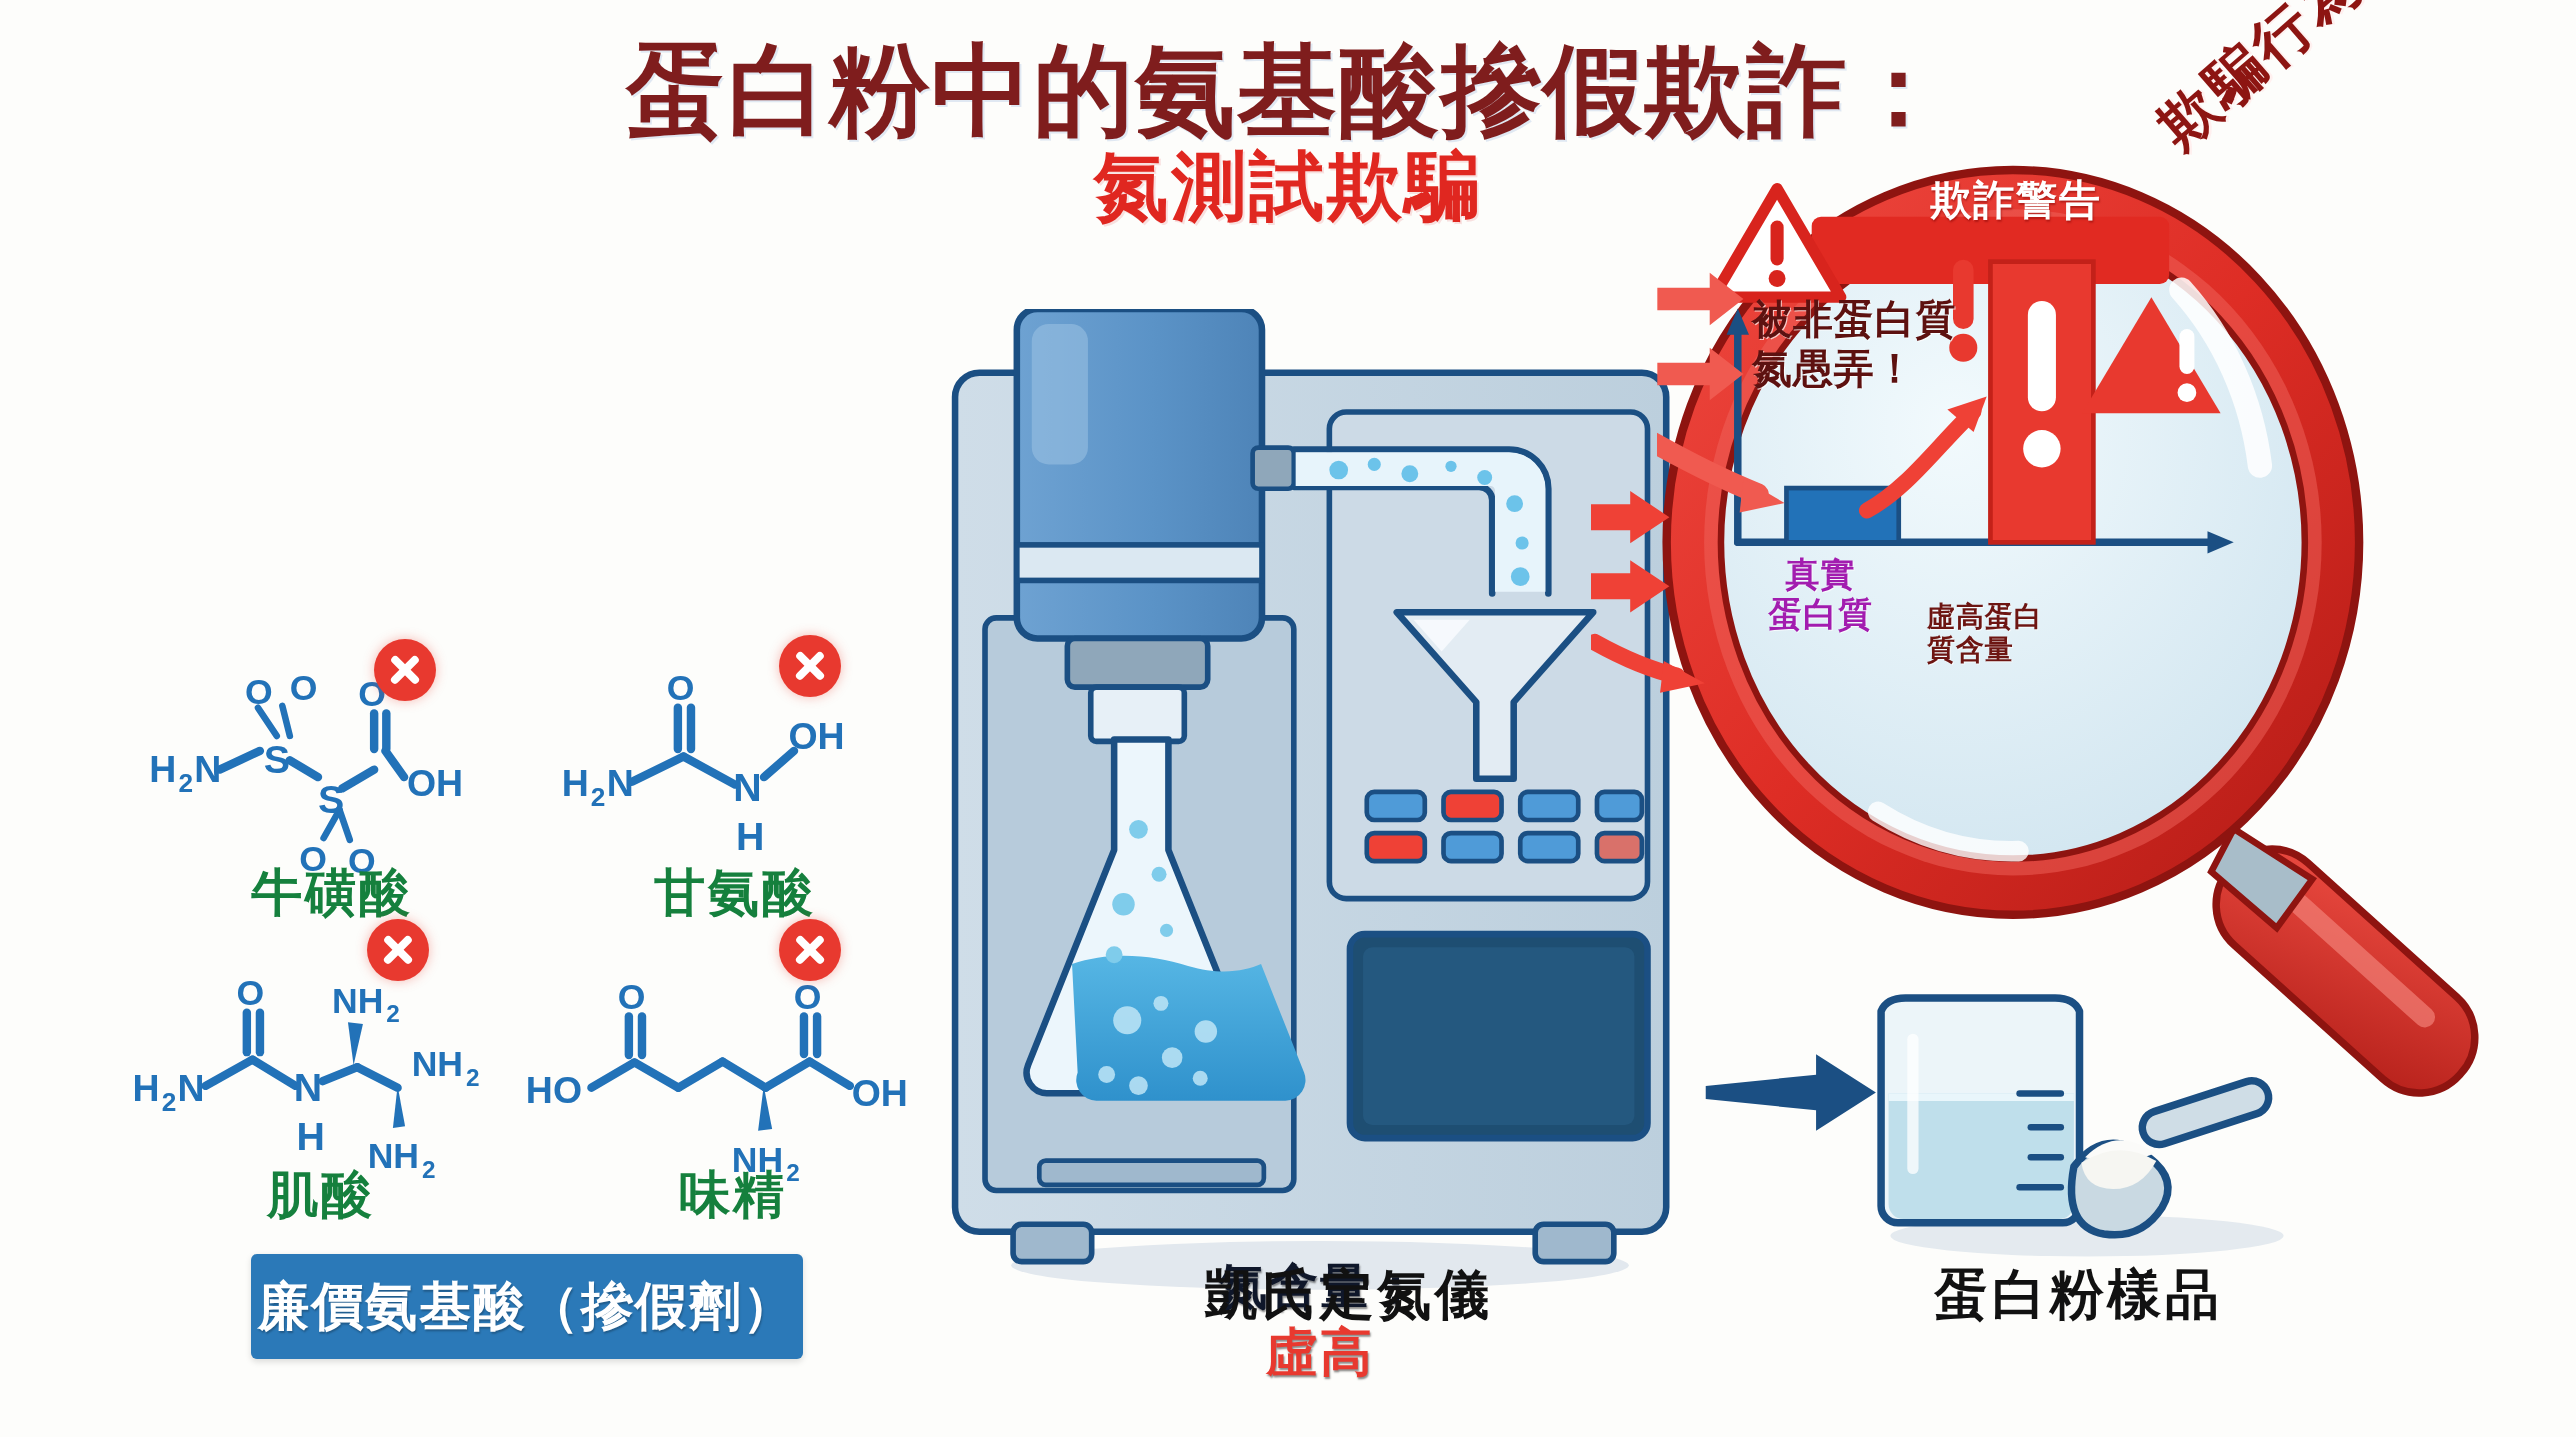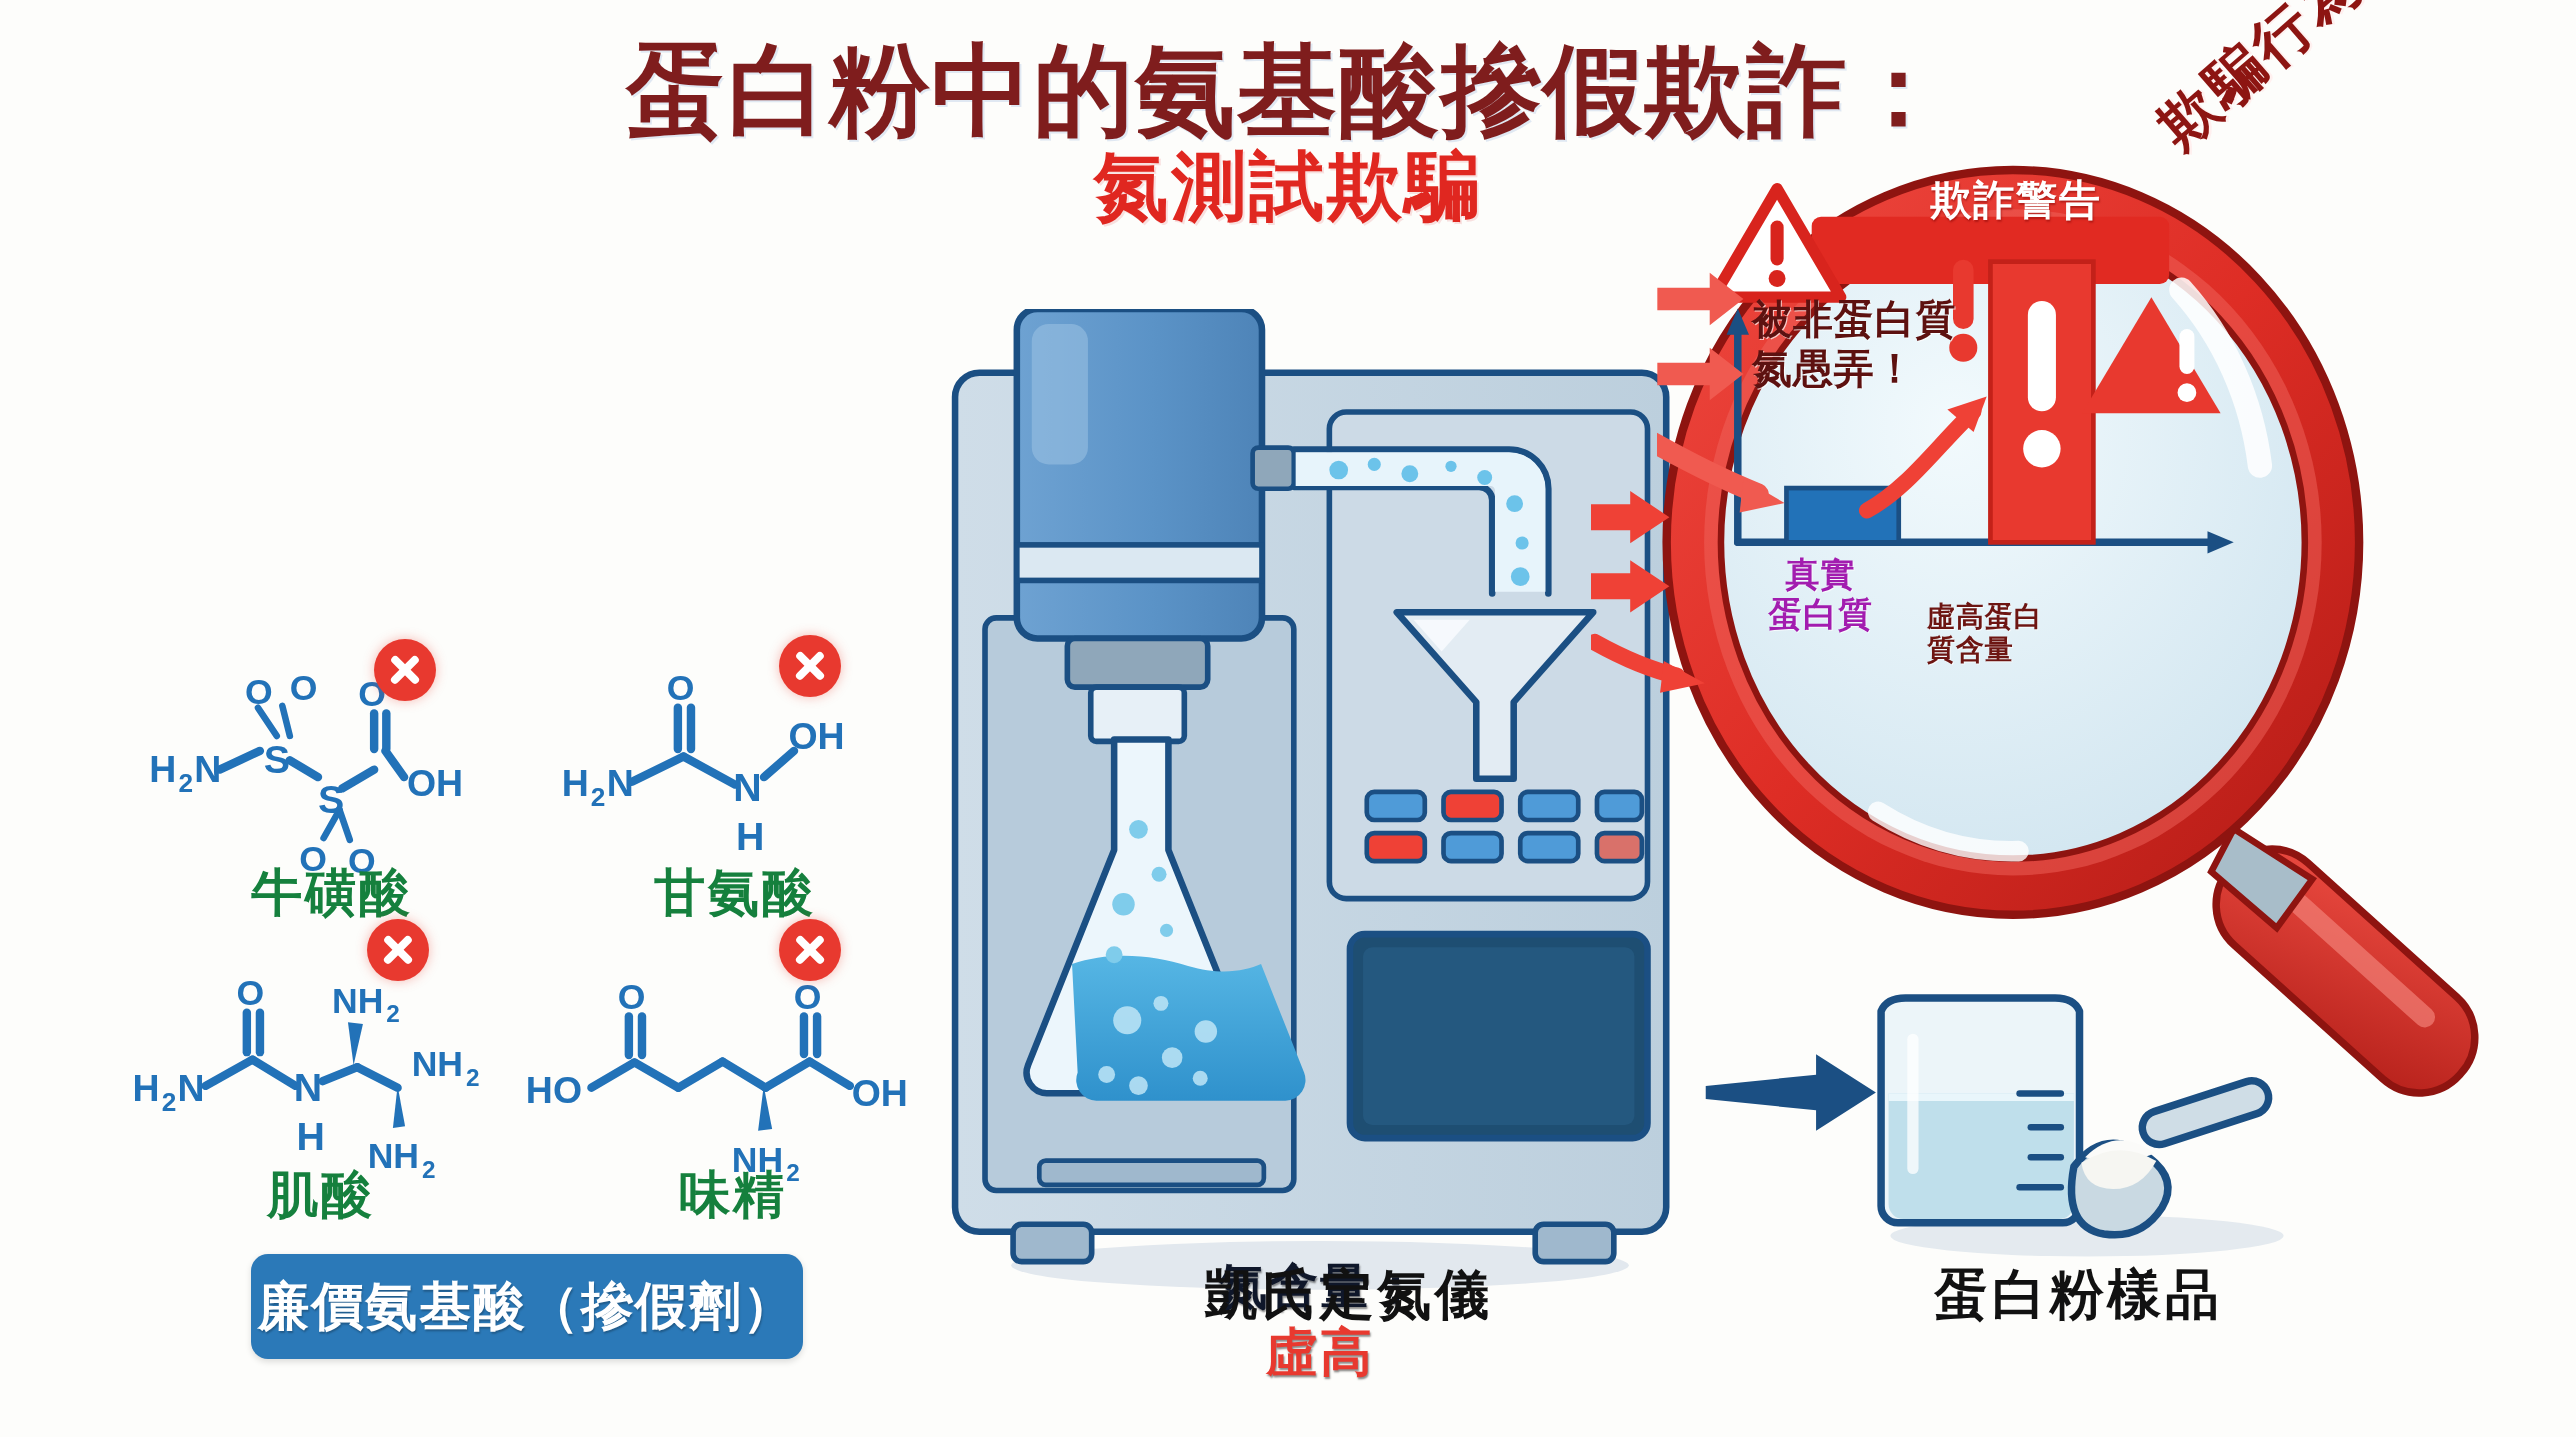--- a/index.html
+++ b/index.html
@@ -36,21 +36,21 @@
   }
   .xbadge:before,.xbadge:after{
     content:"";position:absolute;left:50%;top:50%;width:36px;height:8.4px;
     background:#fff;border-radius:4.7px;transform-origin:center;
   }
   .xbadge:before{transform:translate(-50%,-50%) rotate(45deg);}
   .xbadge:after{transform:translate(-50%,-50%) rotate(-45deg);}
 
   #cheap-label{
     position:absolute;left:251px;top:1254px;width:552px;height:105px;
-    background:#2b79b8;border-radius:17px;display:flex;align-items:center;justify-content:center;
+    background:#2b79b8;border-radius:6px;display:flex;align-items:center;justify-content:center;
     box-shadow:0 2.8px 6.6px rgba(0,0,0,.13);
   }
   #cheap-label span{
     color:#fff;font-size:52px;font-weight:bold;letter-spacing:1.9px;
     text-shadow:0.9px 1.9px 1.9px rgba(0,0,0,.25);
   }
 
   
   #machine{position:absolute;left:927px;top:309px;width:786px;height:992px;}
   .disp-text{

